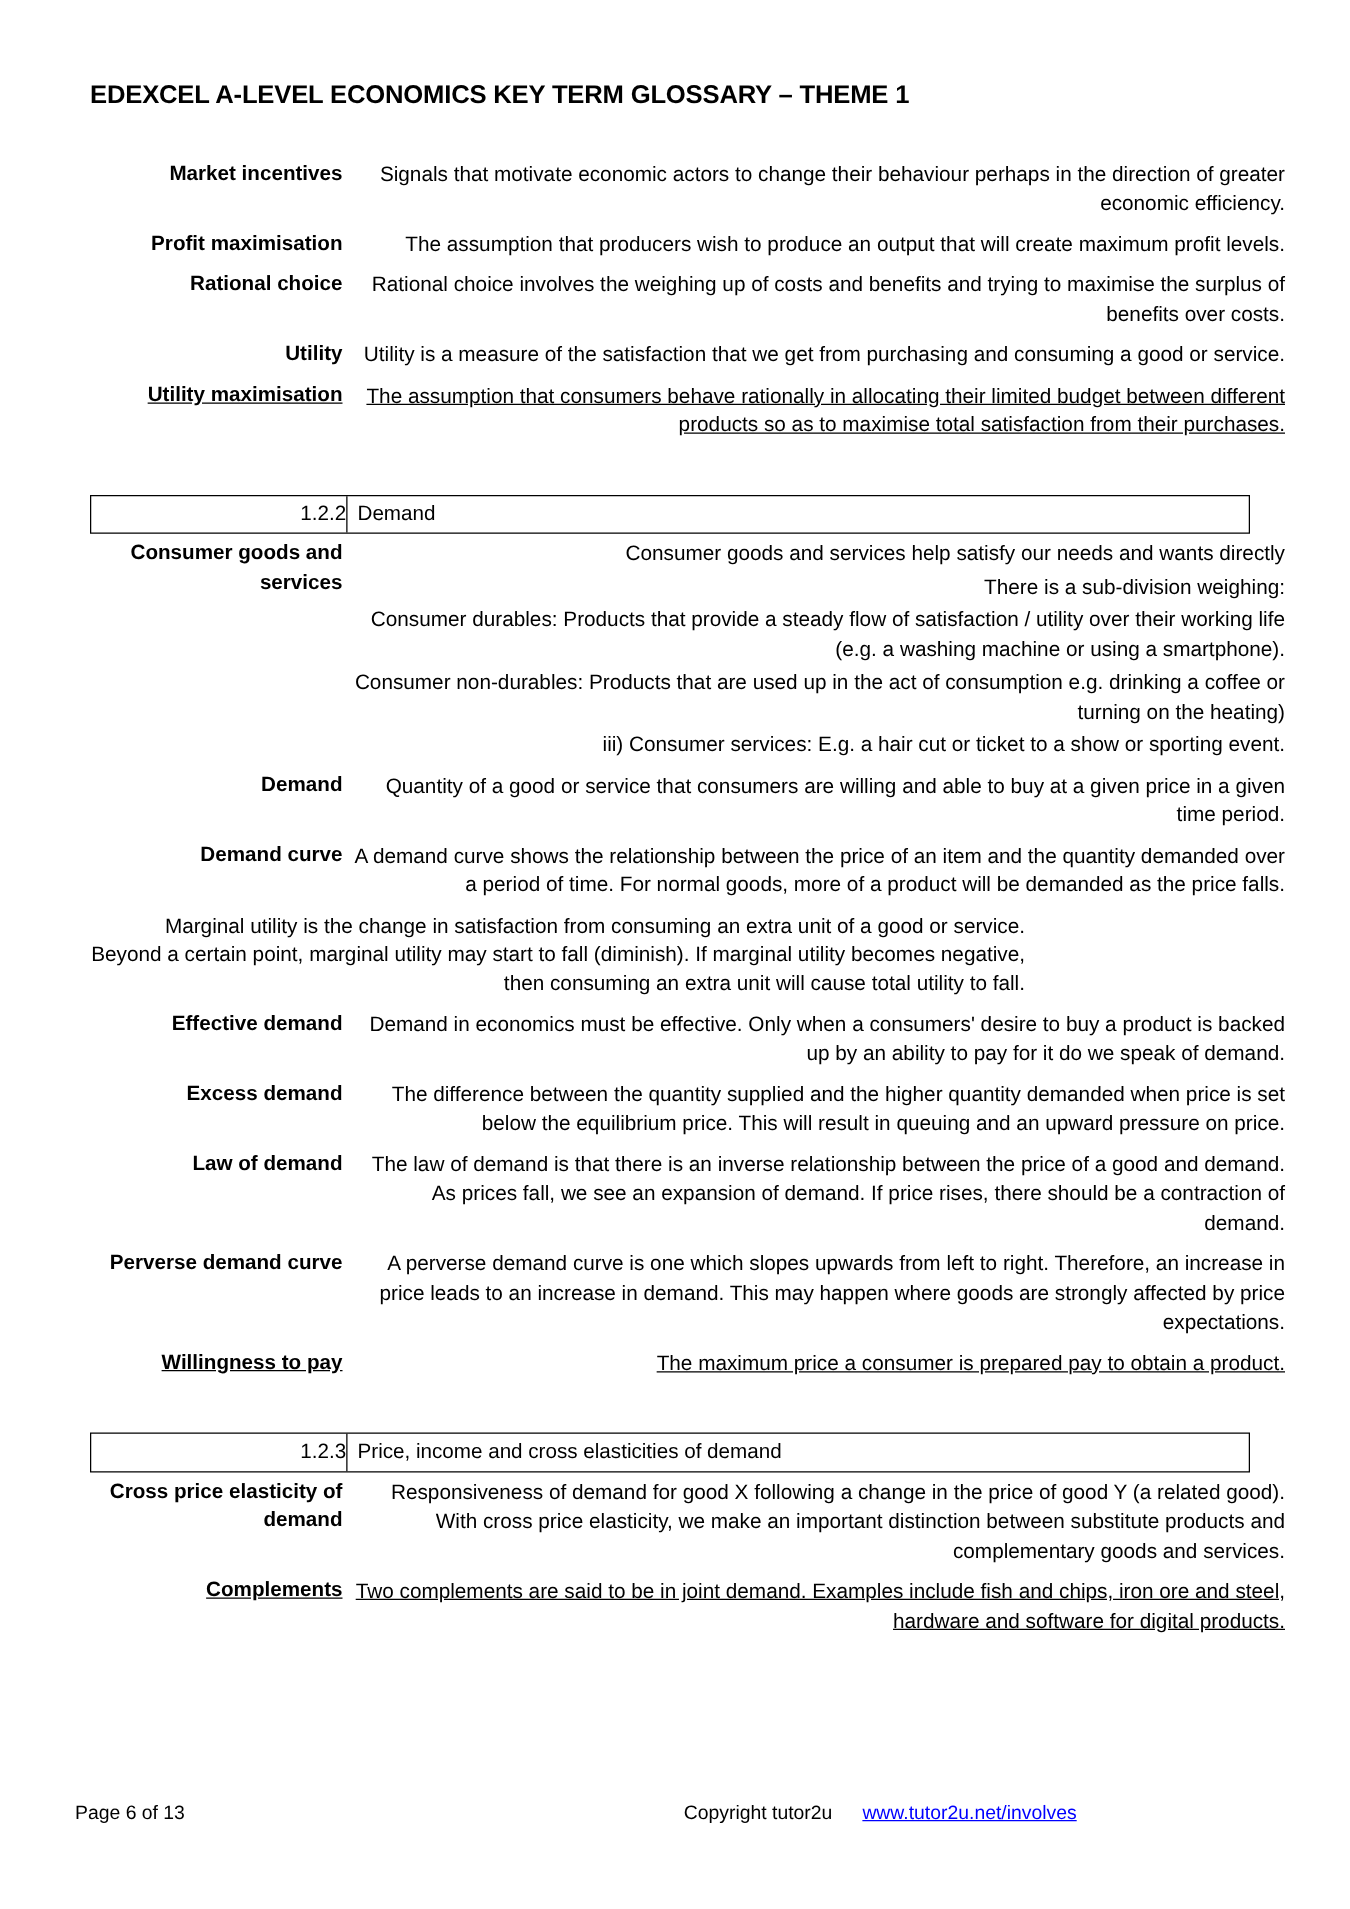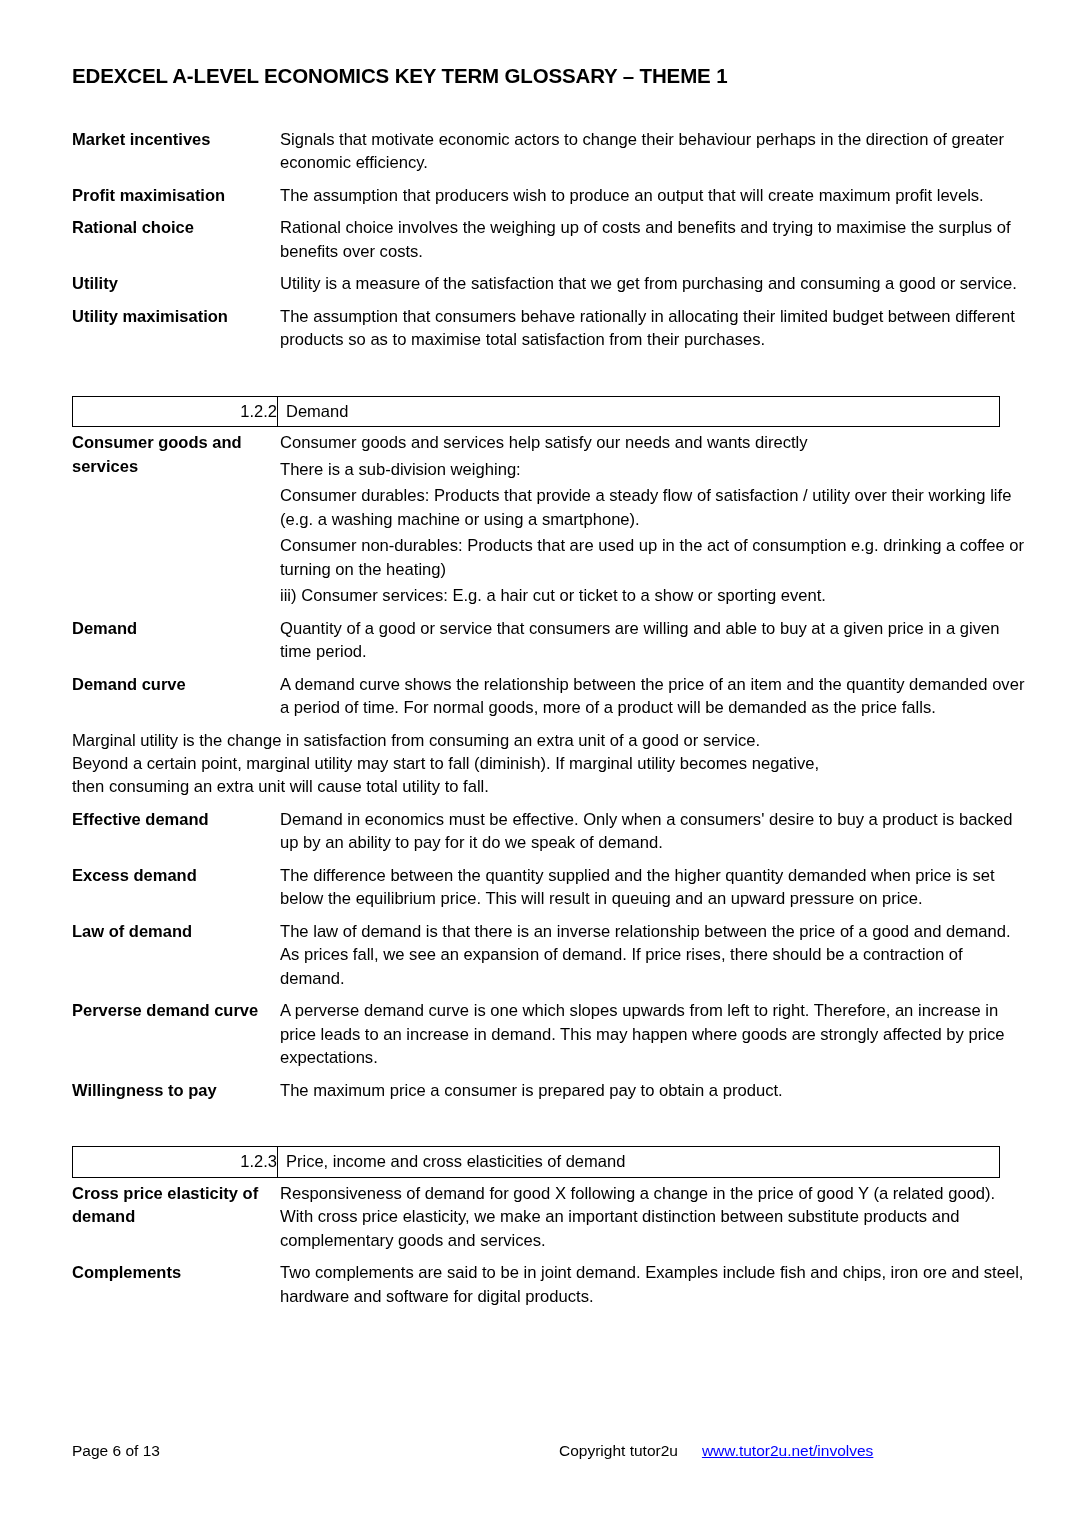--- a/index.html
+++ b/index.html
@@ -72,22 +72,23 @@
     padding: 4px 0 5px 8px;
     font-size: 16.5px;
     line-height: 1.25;
   }
 
   
   .term-row {
     display: flex;
     align-items: flex-start;
     margin-bottom: 9px;
-  }
-  .term-row:last-child { margin-bottom: 0; }
+    text-align: right;
+  }
+  .term-row:last-child { margin-bottom: 0; text-decoration: underline; }
 
   .term-name {
     flex: 0 0 208px;
     width: 208px;
     font-weight: bold;
     font-size: 16.5px;
     line-height: 1.42;
     padding-right: 6px;
     box-sizing: border-box;
     word-wrap: break-word;
@@ -103,21 +104,21 @@
   }
   .term-def p + p {
     margin-top: 3px;
   }
 
   .spacer-lg { height: 44px; }
 
   
   .footer {
     position: absolute;
-    left: 72px;
+    left: 60px;
     top: 1442px;
     width: 934px;
     display: flex;
     align-items: center;
     font-size: 15.5px;
   }
   .footer .page-num {
     flex: 0 0 auto;
   }
   .footer .foot-right {

